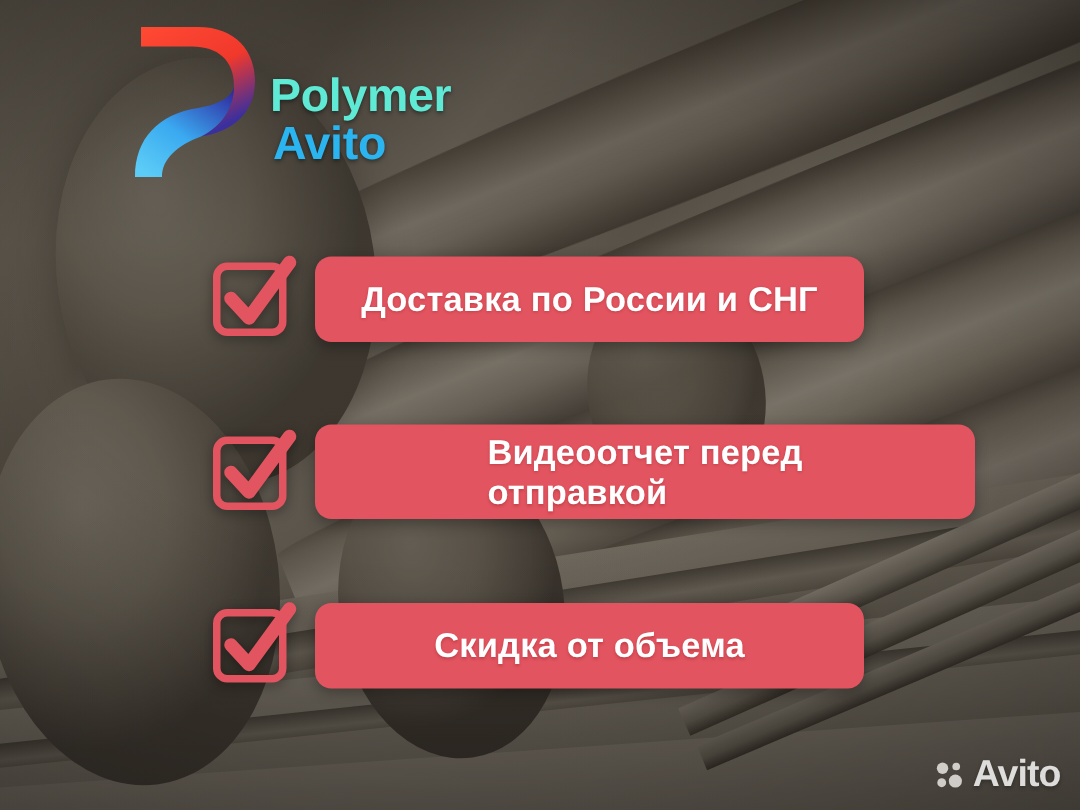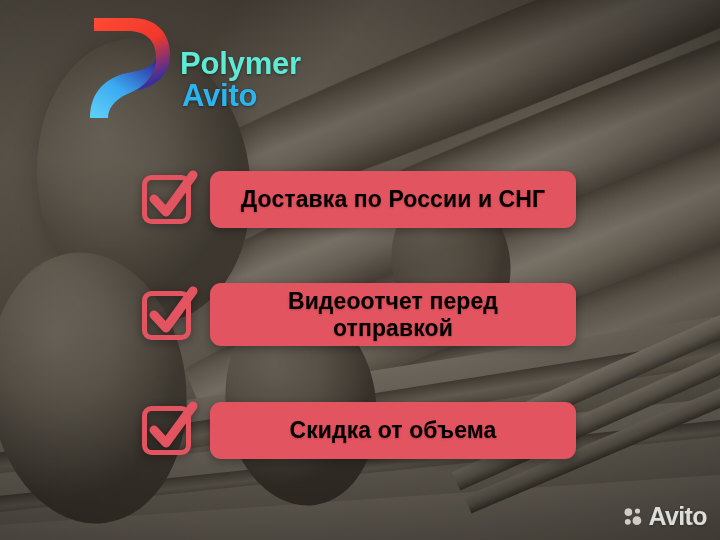--- a/index.html
+++ b/index.html
@@ -110,38 +110,38 @@
     width: 58px;
     height: 62px;
     flex: 0 0 auto;
     display: block;
     filter: drop-shadow(0 2px 4px rgba(0,0,0,.38));
   }
 
   .banner {
     background: #e2545f;
     border-radius: 11px;
-    color: #000000;
+    color: #ffffff;
     font-weight: bold;
     display: flex;
     align-items: center;
     justify-content: center;
-    text-align: center;
+    text-align: left;
     box-shadow: 0 3px 9px rgba(0,0,0,.30);
     box-sizing: border-box;
   }
   .banner-text {
     font-size: 23px;
     line-height: 1.17;
     letter-spacing: .1px;
     text-shadow: 0 1px 2px rgba(120,20,30,.30);
     white-space: pre-line;
   }
   .banner.b1 { width: 366px; height: 57px; }
-  .banner.b2 { width: 366px; height: 63px; }
+  .banner.b2 { width: 440px; height: 63px; }
   .banner.b3 { width: 366px; height: 57px; }
 
   
   .avito {
     position: absolute;
     right: 13px;
     bottom: 9px;
     display: flex;
     align-items: center;
     gap: 5px;

